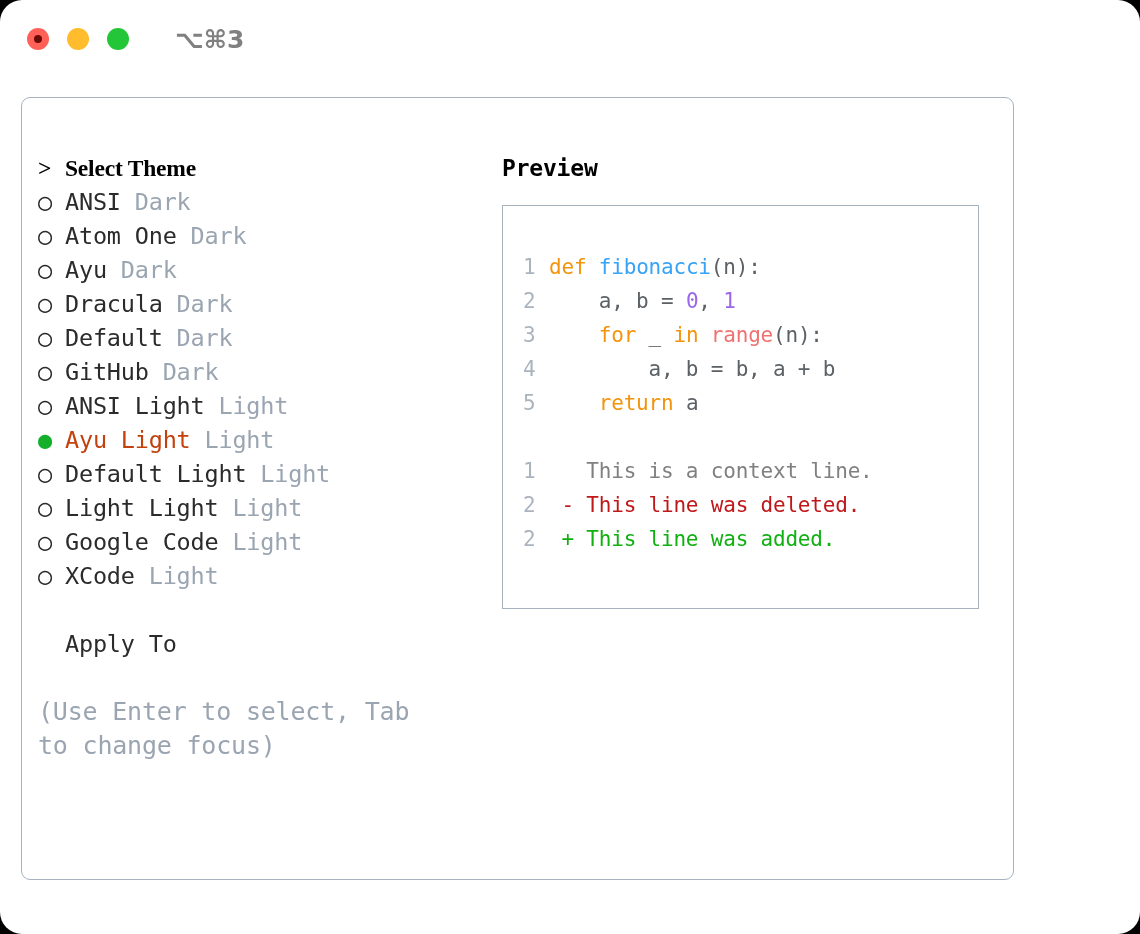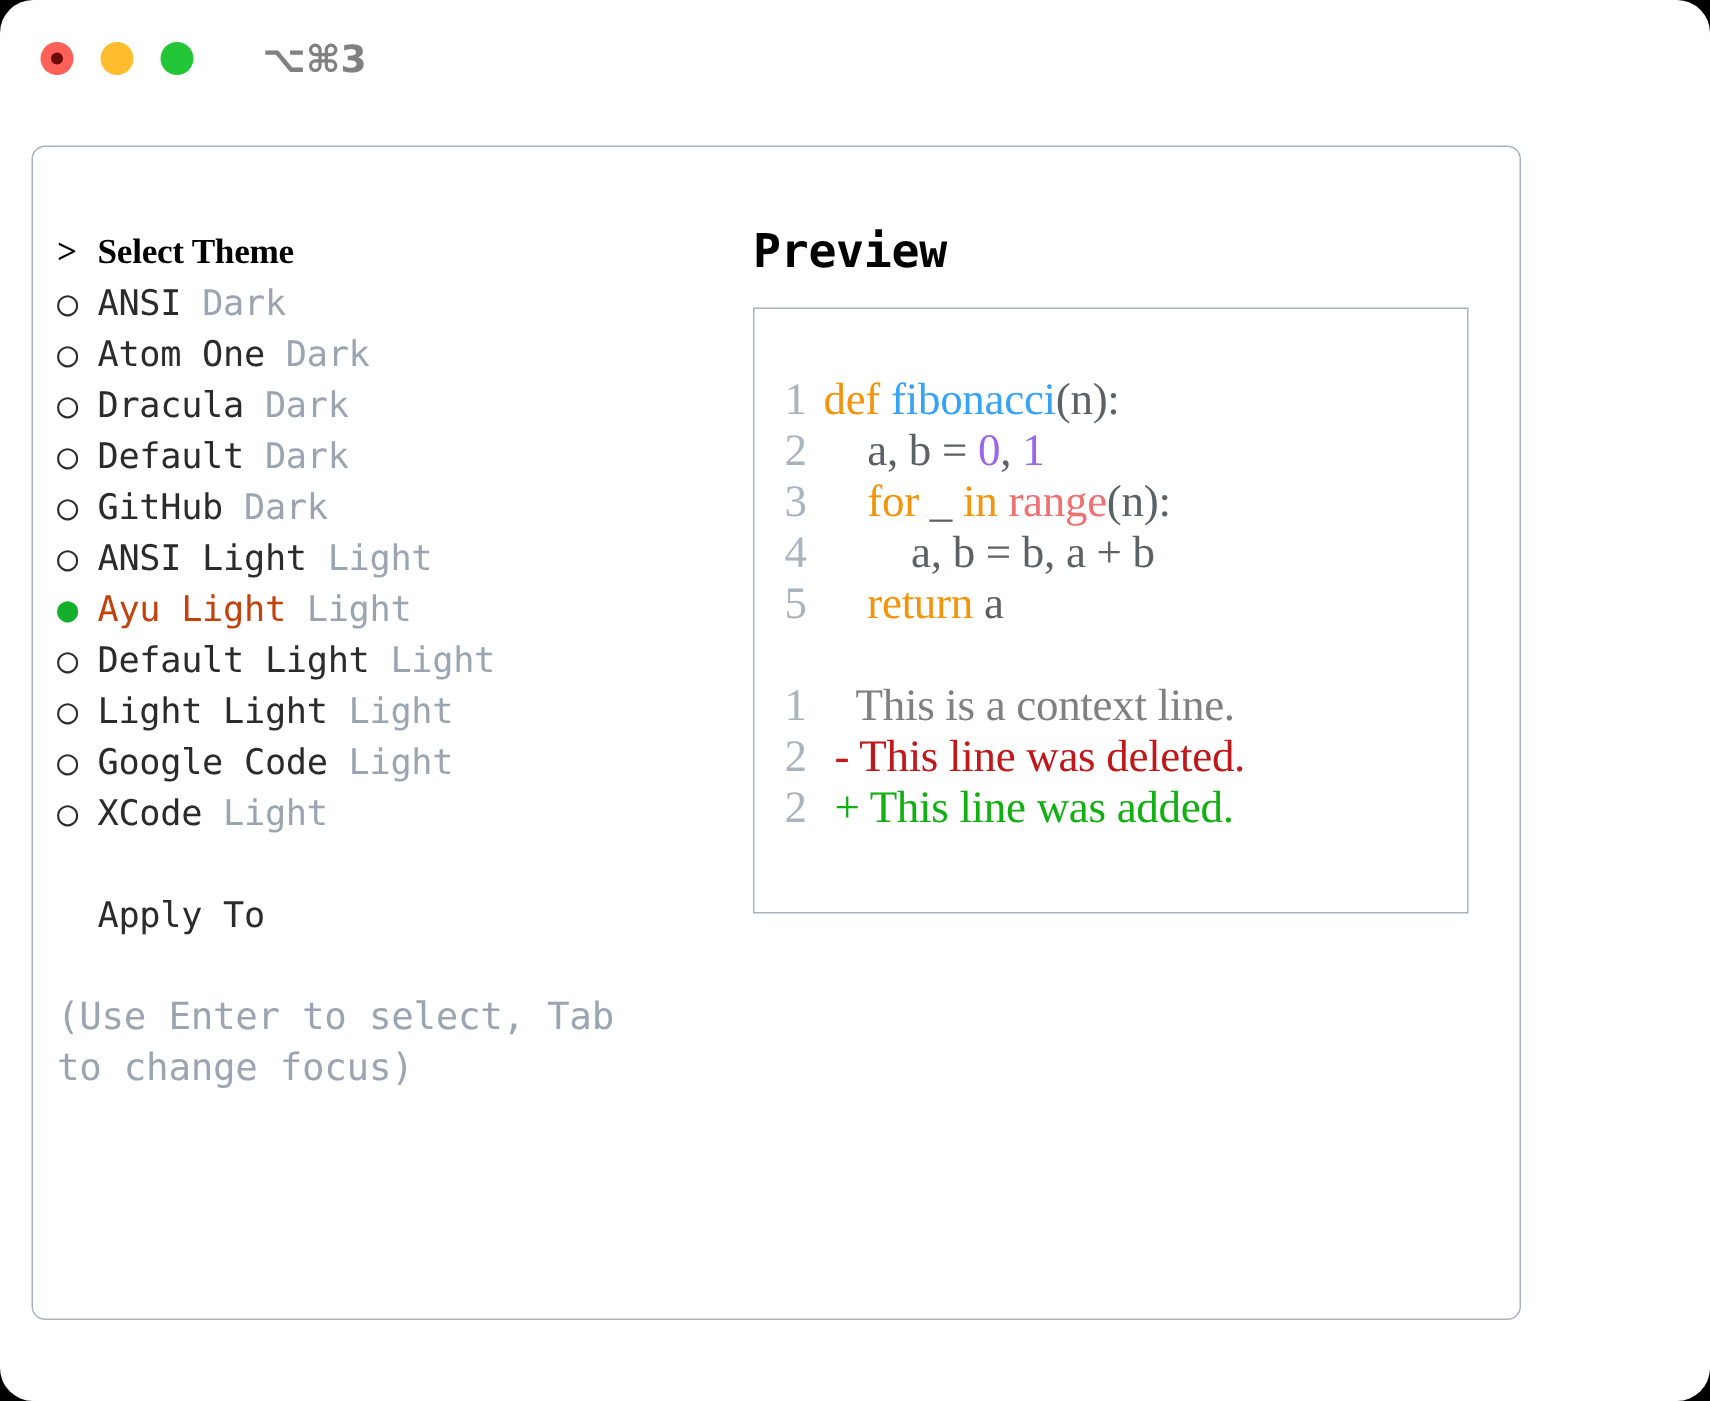--- a/index.html
+++ b/index.html
@@ -115,41 +115,40 @@
     width: 405px;
     letter-spacing: -0.2px;
   }
   
   .right-col {
     position: absolute;
     left: 480px;
     top: 53px;
   }
   .preview-title {
-    font-size: 31px;
+    font-size: 23px;
     line-height: 34px;
     font-weight: bold;
     color: #000000;
     letter-spacing: -0.2px;
   }
   .preview-box {
     margin-top: 20px;
     width: 477px;
     height: 404px;
     border: 1.5px solid #a8b3c0;
     box-sizing: border-box;
     background: #ffffff;
     padding: 44px 0 0 20px;
   }
   .code-line {
-    font-size: 30px;
+    font-size: 21px;
     line-height: 34px;
     white-space: pre;
     letter-spacing: -0.2px;
-    font-family: Liberation Serif, serif;
   }
   .ln {
     display: inline-block;
     width: 26px;
     color: #aab4bf;
   }
   .blank-line { height: 34px; }
   .kw   { color: #f2940c; }
   .fn   { color: #36a3f7; }
   .num  { color: #9a67ea; }
@@ -178,20 +177,21 @@
   <div class="panel">
     <div class="panel-inner">
 
       <div class="left-col">
 
         <div class="row section-header"><span class="marker">&gt;</span><span>Select Theme</span></div>
 
         <div id="theme-list">
             <div class="row"><span class="marker">○</span><span class="label">ANSI </span><span class="dim">Dark</span></div>
             <div class="row"><span class="marker">○</span><span class="label">Atom One </span><span class="dim">Dark</span></div>
+            <div class="row"><span class="marker">○</span><span class="label">Ayu </span><span class="dim">Dark</span></div>
             <div class="row"><span class="marker">○</span><span class="label">Dracula </span><span class="dim">Dark</span></div>
             <div class="row"><span class="marker">○</span><span class="label">Default </span><span class="dim">Dark</span></div>
             <div class="row"><span class="marker">○</span><span class="label">GitHub </span><span class="dim">Dark</span></div>
             <div class="row"><span class="marker">○</span><span class="label">ANSI Light </span><span class="dim">Light</span></div>
             <div class="row selected"><span class="marker">●</span><span class="label">Ayu Light </span><span class="dim">Light</span></div>
             <div class="row"><span class="marker">○</span><span class="label">Default Light </span><span class="dim">Light</span></div>
             <div class="row"><span class="marker">○</span><span class="label">Light Light </span><span class="dim">Light</span></div>
             <div class="row"><span class="marker">○</span><span class="label">Google Code </span><span class="dim">Light</span></div>
             <div class="row"><span class="marker">○</span><span class="label">XCode </span><span class="dim">Light</span></div>
           </div>

